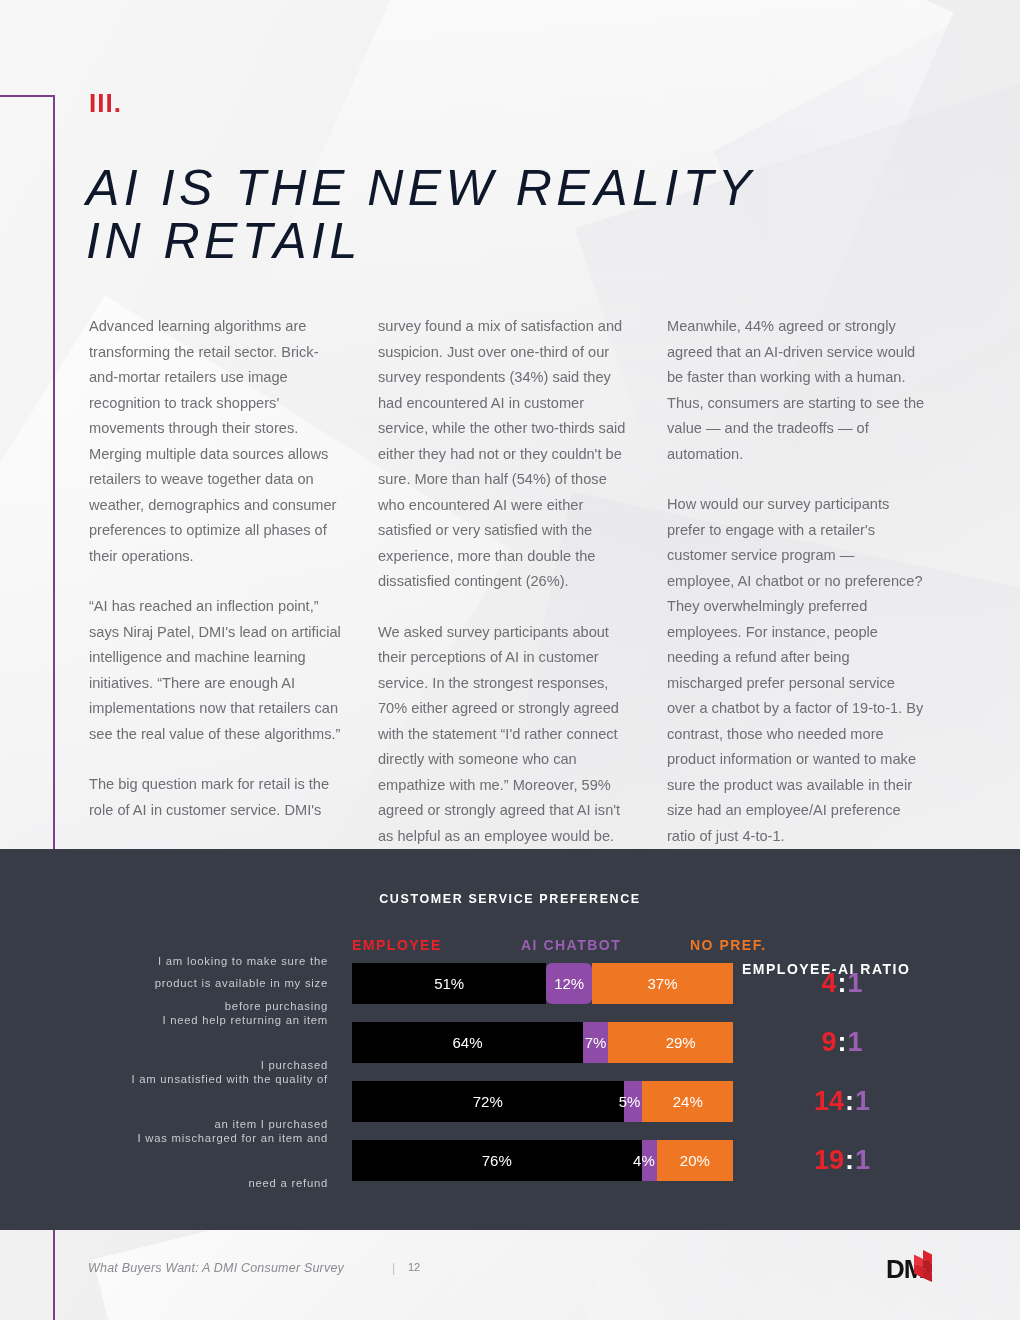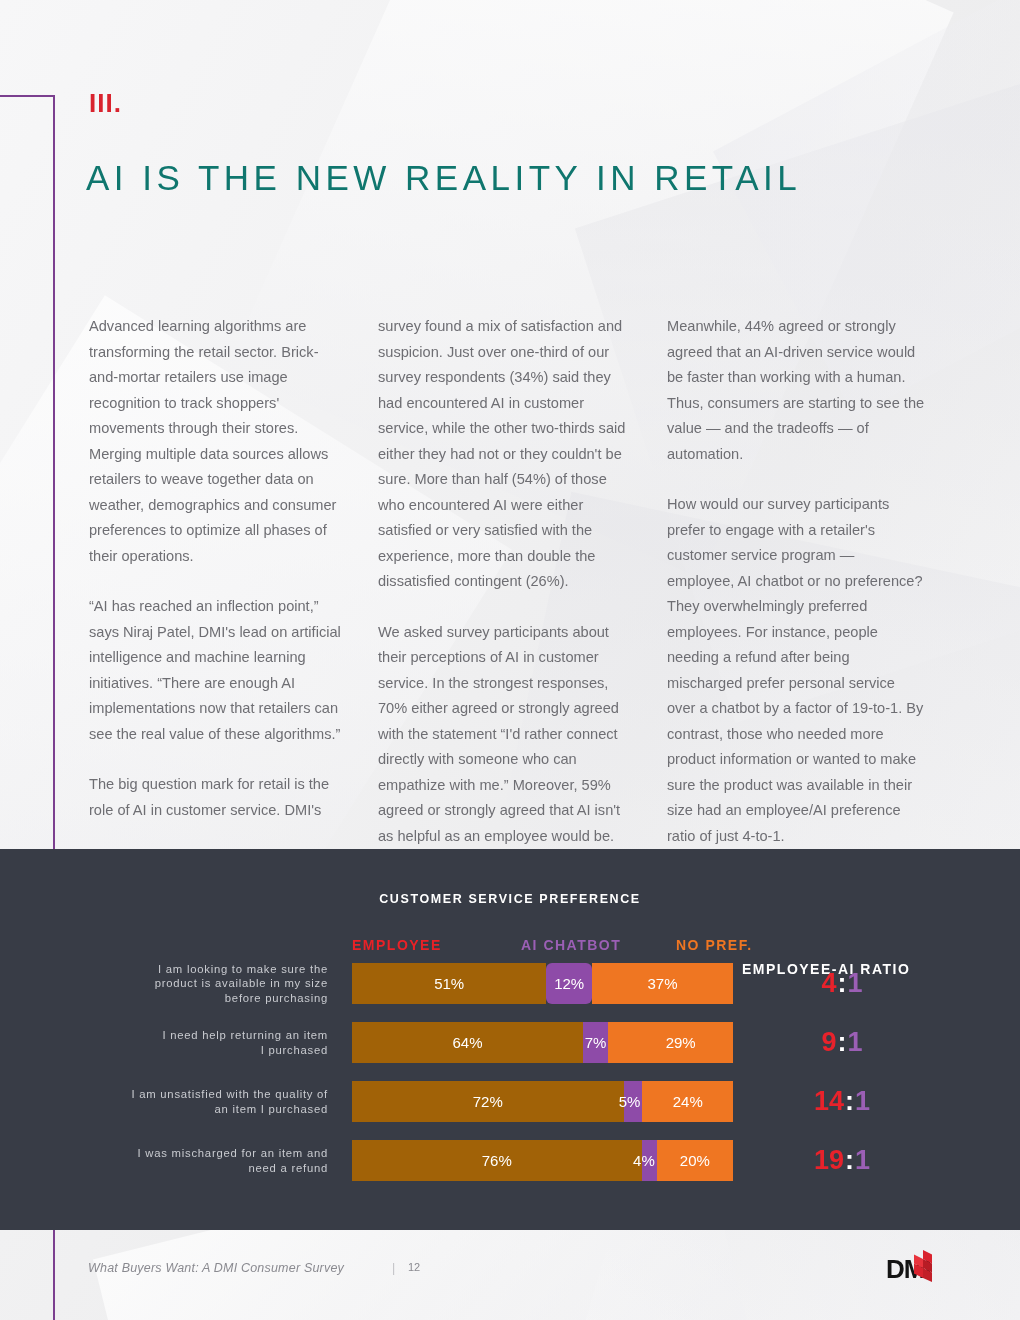--- a/index.html
+++ b/index.html
@@ -37,50 +37,50 @@
 
   
   .bracket-top{position:absolute;left:0;top:95px;width:55px;height:2px;background:#7b3f8f;}
   .bracket-v1{position:absolute;left:53px;top:95px;width:2px;height:754px;background:#7b3f8f;}
   .bracket-v2{position:absolute;left:53px;top:1230px;width:2px;height:90px;background:#7b3f8f;}
 
   
   .sec-num{position:absolute;left:89px;top:90px;font-size:26px;font-weight:bold;
     color:#d9232e;letter-spacing:1px;line-height:1;}
   .sec-title{position:absolute;left:86px;top:128px;width:720px;
-    font-size:35px;font-weight:300;color:#0f766e;letter-spacing:4.5px;
-    line-height:53px;font-family:"Liberation Sans", sans-serif;}
+    font-size:50px;font-weight:300;color:#0f172a;letter-spacing:4.5px;
+    line-height:53px;font-family:"Liberation Sans", sans-serif;font-style:italic;}
 
   
   .cols{position:absolute;left:89px;top:268px;width:855px;}
   .col{position:absolute;top:0;width:258px;margin-top:46px;}
   .c1{left:0;} .c2{left:289px;} .c3{left:578px;}
   .col p{margin:0 0 25px 0;font-size:14.6px;line-height:25.5px;color:#6e6e73;}
 
   
   .panel{position:absolute;left:0;top:849px;width:1020px;height:381px;background:#383c46;}
   .panel-title{position:absolute;left:0;top:43px;width:1020px;text-align:center;
     font-size:12.5px;font-weight:bold;color:#ffffff;letter-spacing:1.6px;}
 
   .legend{position:absolute;top:88px;left:0;width:1020px;height:16px;}
   .legend span{position:absolute;font-size:14px;font-weight:bold;letter-spacing:1.5px;}
   .lg-emp{left:352px;color:#ea2127;}
   .lg-ai{left:521px;color:#9b5fb5;}
-  .lg-np{left:676px;color:#ef7622;}
+  .lg-np{left:690px;color:#ef7622;}
   .lg-ratio{left:742px;color:#ffffff;margin-top:24px;}
 
   .rows{position:absolute;left:0;top:105px;width:1020px;}
   .row{position:relative;height:59px;margin-bottom:0;}
   .row-label{position:absolute;left:90px;top:0;width:238px;height:59px;
-    display:flex;flex-direction:column;justify-content:center;align-items:flex-end;
+    display:flex;flex-direction:column;justify-content:space-between;align-items:flex-end;
     text-align:right;font-size:11.3px;line-height:14.5px;color:#c9cbd0;letter-spacing:.75px;}
   .bar{position:absolute;left:352px;top:9px;width:381px;height:41px;display:flex;overflow:visible;}
   .seg{height:41px;display:flex;align-items:center;justify-content:center;
     font-size:15px;color:#ffffff;position:relative;white-space:nowrap;}
-  .seg-emp{background:#a16207;}
+  .seg-emp{background:#000000;}
   .seg-ai{background:#8e4ba8;}
   .seg-np{background:#ef7622;}
   .seg.narrow{overflow:visible;}
   .seg.narrow .seg-txt{position:absolute;right:2px;}
   .ratio{position:absolute;left:762px;top:0;width:160px;height:59px;
     display:flex;align-items:center;justify-content:center;
     font-size:27px;font-weight:bold;line-height:1;}
   .ratio .n{color:#e8222b;}
   .ratio .c{color:#ffffff;padding:0 1px;}
   .ratio .one{color:#9b5fb5;}

